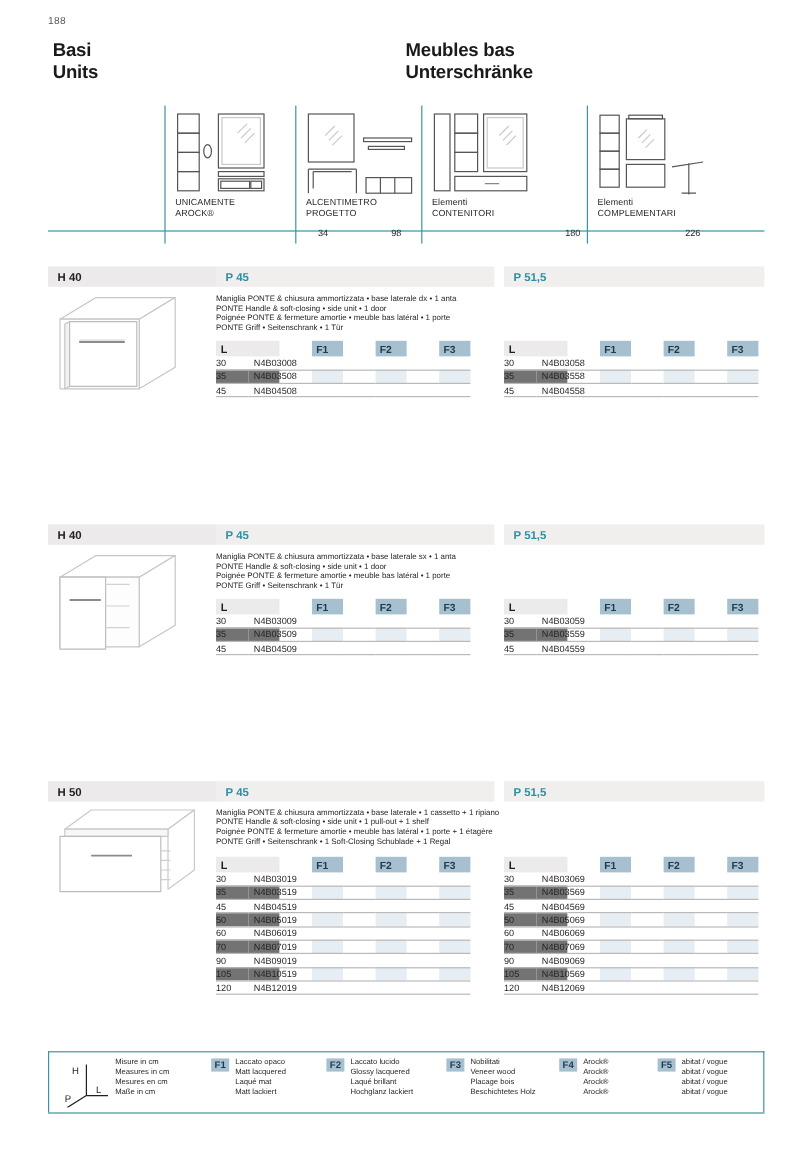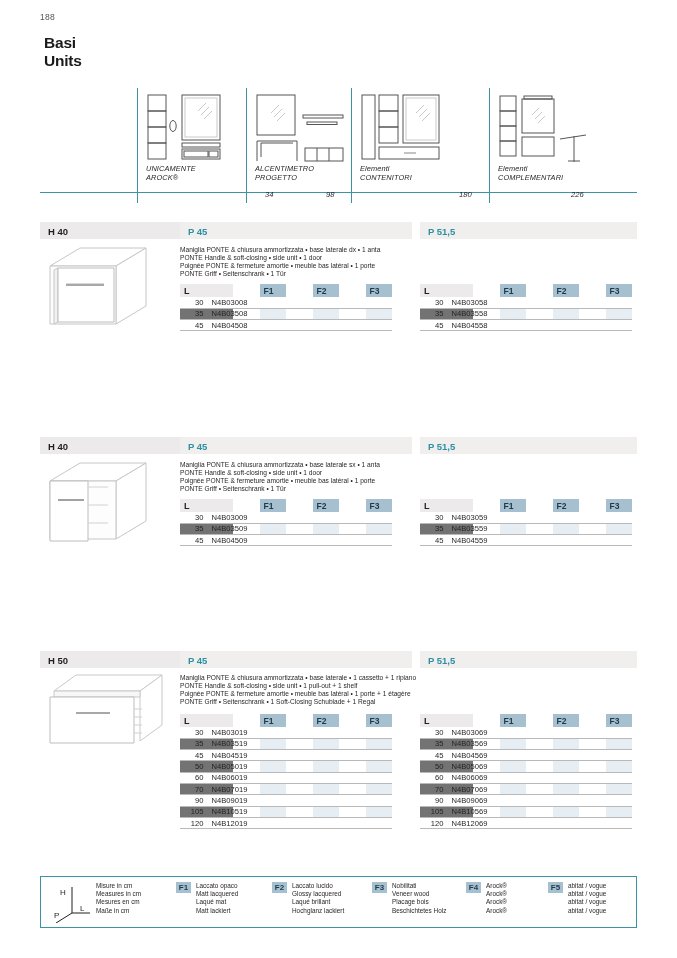--- a/index.html
+++ b/index.html
@@ -26,21 +26,21 @@
     font-size: 15.5px; font-weight: bold; line-height: 17.5px;
     color: #1a1a1a; letter-spacing: -.2px;
   }
 
   
   .navstrip { position: absolute; left: 40px; top: 88px; width: 597px; height: 115px; }
   .nav-baseline {
     position: absolute; left: 0; top: 104px; width: 597px; height: 1.4px;
     background: #3d93a6;
   }
-  .nav-cell { position: absolute; top: 0; height: 115px; font-style: italic; }
+  .nav-cell { position: absolute; top: 0; height: 115px; }
   .nav-cell .vrule {
     position: absolute; left: 0; top: 0; width: 1.4px; height: 115px;
     background: #3d93a6;
   }
   .nav-cell .cap {
     position: absolute; left: 9px; bottom: 21px;
     font-size: 7.4px; line-height: 9px; color: #231f20; letter-spacing: .1px;
   }
   .nav-cell .cap .c1 { font-weight: normal; }
   .nav-cell .cap .c2 { font-weight: normal; }
@@ -94,21 +94,21 @@
   }
   .ptable tbody tr { height: 11.3px; }
   .ptable tbody tr.alt td.c-l,
   .ptable tbody tr.alt td.c-code { background: #737373; }
   .ptable tbody tr.alt td.c-f { background: #e6edf3; }
   .ptable tbody td {
     border-bottom: .7px solid #b9b9b9;
     vertical-align: middle;
   }
   .ptable tbody td.c-l {
-    width: 26px; text-align: right; padding-right: 3px;
+    width: 26px; text-align: left; padding-right: 3px;
     font-size: 7.6px; color: #231f20;
   }
   .ptable tbody td.c-code {
     width: 76px; padding-left: 5px; font-size: 7.6px; color: #231f20; text-align: right;
   }
   .ptable tbody td.c-f { width: 36.6px; }
   .ptable tbody td.c-gap { width: 3px; background: #fff !important; }
 
   
   .legend { position: absolute; left: 40px; top: 876px; width: 597px; }
@@ -134,20 +134,24 @@
 </head>
 <body>
 
 <div class="page">
 
   <div class="page-number">188</div>
 
   <div class="title-block title-left">
     <div class="line">Basi</div>
     <div class="line">Units</div>
+  </div>
+  <div class="title-block title-right">
+    <div class="line">Meubles bas</div>
+    <div class="line">Unterschränke</div>
   </div>
 
   <div class="navstrip">
     <div class="nav-baseline"></div>
 
     <div class="nav-cell" style="left:97px;width:109px;">
       <div class="vrule"></div>
       <svg class="nav-art" width="96" height="72" viewBox="0 0 96 72">
         <g fill="none" stroke="#555" stroke-width="1">
           <rect x="2" y="2" width="18" height="16"></rect>
@@ -203,21 +207,21 @@
           <rect x="46" y="5" width="30" height="42" stroke="#c9c9c9"></rect>
           <path d="M56 20 l8 -8 M59 24 l8 -8 M62 28 l8 -8" stroke="#c9c9c9"></path>
           <rect x="19" y="54" width="60" height="12"></rect>
           <path d="M44 60 h12" stroke="#888"></path>
         </g>
       </svg>
       <div class="cap">
         <div class="c1">Elementi</div>
         <div class="c2">CONTENITORI</div>
       </div>
-      <div class="num" style="left:108px;">180</div>
+      <div class="num" style="left:120px;">180</div>
     </div>
 
     <div class="nav-cell" style="left:449px;width:108px;">
       <div class="vrule"></div>
       <svg class="nav-art" width="94" height="72" viewBox="0 0 94 72">
         <g fill="none" stroke="#555" stroke-width="1">
           <rect x="2" y="3" width="16" height="15"></rect>
             <rect x="2" y="18" width="16" height="15"></rect>
           <rect x="2" y="33" width="16" height="15"></rect>
             <rect x="2" y="48" width="16" height="15"></rect>

